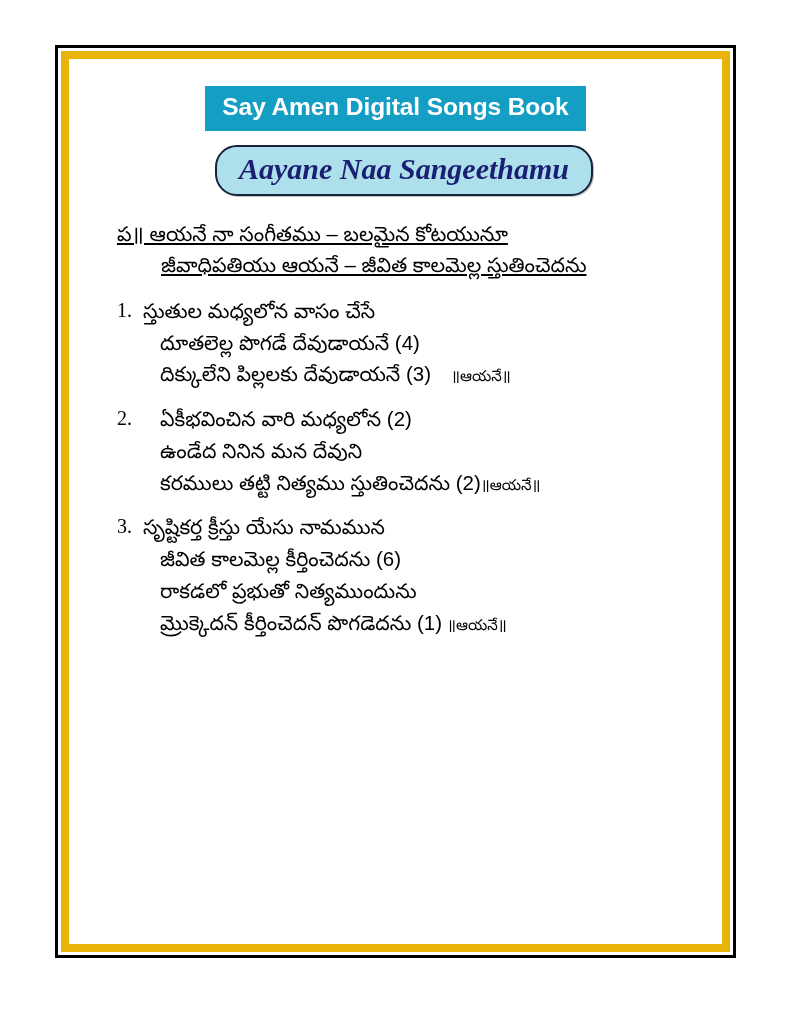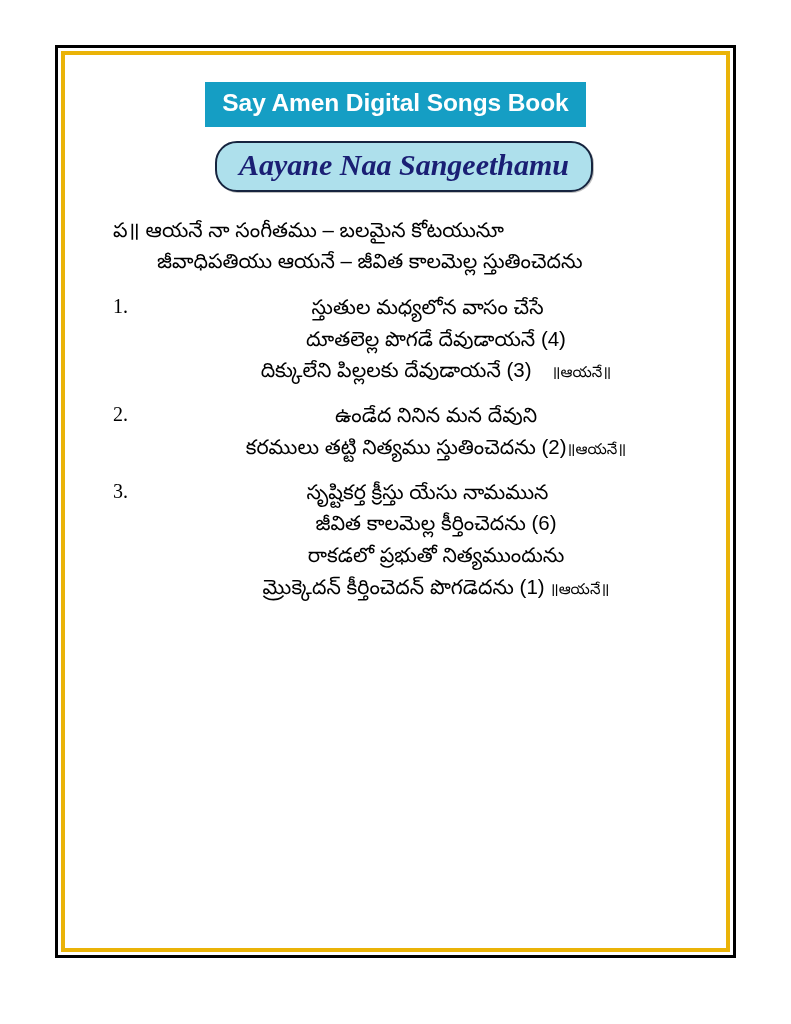--- a/index.html
+++ b/index.html
@@ -25,21 +25,21 @@
     height: 913px;
     box-sizing: border-box;
     border: 3px solid #000000;
     background: #ffffff;
     padding: 3px;
   }
   #page-frame-inner {
     width: 100%;
     height: 100%;
     box-sizing: border-box;
-    border: 4px solid #eab308;
+    border: 8px solid #eab308;
     background: #fdba74;
     position: relative;
   }
   #page-content {
     position: absolute;
     left: 0;
     top: 0;
     right: 0;
     bottom: 0;
     background: #ffffff;
@@ -92,20 +92,21 @@
     margin-top: 22px;
     padding-left: 48px;
     padding-right: 10px;
     color: #000000;
     font-family: "Liberation Sans", "DejaVu Sans", sans-serif;
     font-size: 20.5px;
   }
 
   .pallavi {
     margin-bottom: 15px;
+    text-decoration: underline;
   }
   .pallavi .line {
     line-height: 1.52;
     white-space: nowrap;
   }
   .pallavi .line.indent {
     padding-left: 44px;
   }
 
   .verse {
@@ -120,21 +121,20 @@
     flex: 0 0 26px;
     line-height: 1.55;
     text-align: left;
   }
   .verse-lines {
     flex: 1 1 auto;
   }
   .verse-lines .line {
     line-height: 1.55;
     white-space: nowrap;
-    text-align: center;
   }
   .verse-lines .line.sub {
     padding-left: 17px;
   }
   .refrain {
     font-size: 15px;
   }
   .gap-wide { display: inline-block; width: 20px; }
   .gap-small { display: inline-block; width: 5px; }
 </style>
@@ -167,20 +167,21 @@
             <div class="line sub">దూతలెల్ల పొగడే దేవుడాయనే (4)</div>
             <div class="line sub">
               <span>దిక్కులేని పిల్లలకు దేవుడాయనే (3)</span><span class="gap-wide"></span><span class="refrain">॥ఆయనే॥</span>
             </div>
           </div>
         </div>
 
         <div class="verse">
           <div class="verse-num">2.</div>
           <div class="verse-lines">
+            <div class="line sub">ఏకీభవించిన వారి మధ్యలోన  (2)</div>
             <div class="line sub">ఉండేద నినిన మన దేవుని</div>
             <div class="line sub">
               <span>కరములు తట్టి నిత్యము స్తుతించెదను (2)</span><span class="refrain">॥ఆయనే॥</span>
             </div>
           </div>
         </div>
 
         <div class="verse">
           <div class="verse-num">3.</div>
           <div class="verse-lines">

